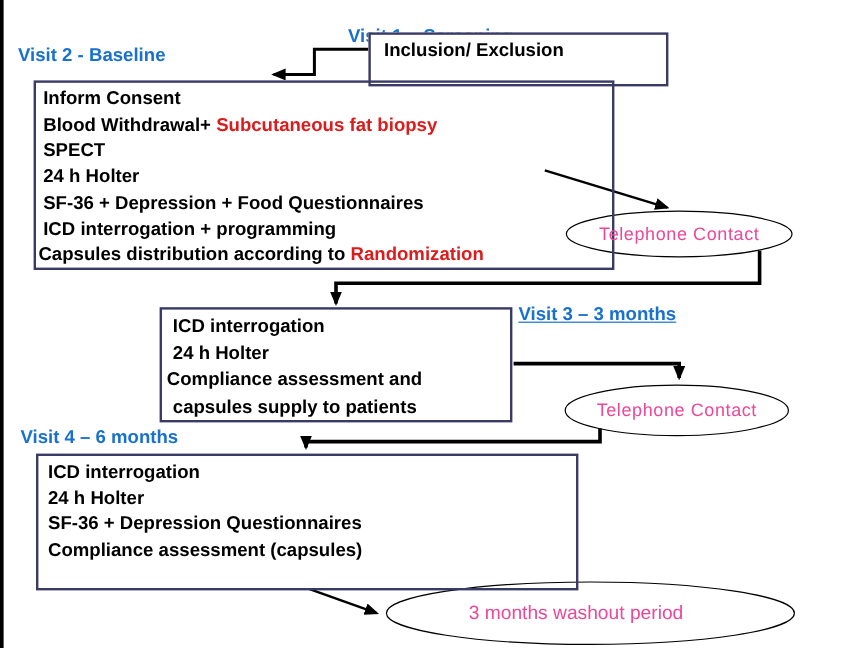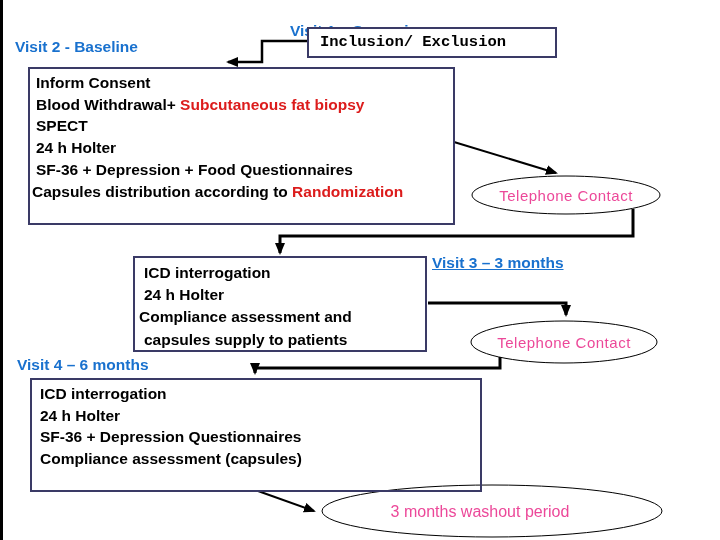--- a/index.html
+++ b/index.html
@@ -53,30 +53,31 @@
     <path d="M 500 357 L 500 368 L 255 368 L 255 373" fill="none" stroke="#000" stroke-width="3" marker-end="url(#arr)"></path>
 
     <path d="M 258 491 L 314 511" fill="none" stroke="#000" stroke-width="2" marker-end="url(#arr)"></path>
   </svg>
 
   <div class="visit-label" style="left:290px;top:22px;">Visit 1 –  Screening</div>
   <div class="visit-label" style="left:15px;top:38px;">Visit 2 - Baseline</div>
   <div class="visit-label" style="left:432px;top:254px;text-decoration:underline;">Visit 3 – 3 months</div>
   <div class="visit-label" style="left:17px;top:356px;">Visit 4 – 6 months</div>
 
-  <div class="pbox" style="left:307px;top:27px;width:250px;height:31px;background:#fff;font-family:Liberation Mono, monospace;">
+  <div class="pbox" style="left:307px;top:27px;width:250px;height:45px;background:#fff;">
     <span class="screen-box-label">Inclusion/ Exclusion</span>
   </div>
 
-  <div class="pbox" style="left:28px;top:67px;width:427px;height:158px;padding:3px 0 0 6px;">
+  <div class="pbox" style="left:28px;top:67px;width:484px;height:158px;padding:3px 0 0 6px;">
     <div class="txt"><span>Inform Consent</span></div>
     <div class="txt"><span>Blood Withdrawal+ </span><span class="red">Subcutaneous fat biopsy</span></div>
     <div class="txt red">SPECT</div>
     <div class="txt">24 h Holter</div>
     <div class="txt">SF-36 + Depression + Food Questionnaires</div>
+    <div class="txt">ICD interrogation + programming</div>
     <div class="txt" style="margin-left:-4px;"><span>Capsules distribution according to </span><span class="red">Randomization</span></div>
   </div>
 
   <div class="pbox" style="left:133px;top:256px;width:294px;height:96px;padding:4px 0 0 9px;">
     <div class="txt" style="line-height:22.2px;">ICD interrogation</div>
     <div class="txt" style="line-height:22.2px;">24 h Holter</div>
     <div class="txt" style="line-height:22.2px;margin-left:-5px;">Compliance assessment and</div>
     <div class="txt" style="line-height:22.2px;">capsules supply to patients</div>
   </div>
 

